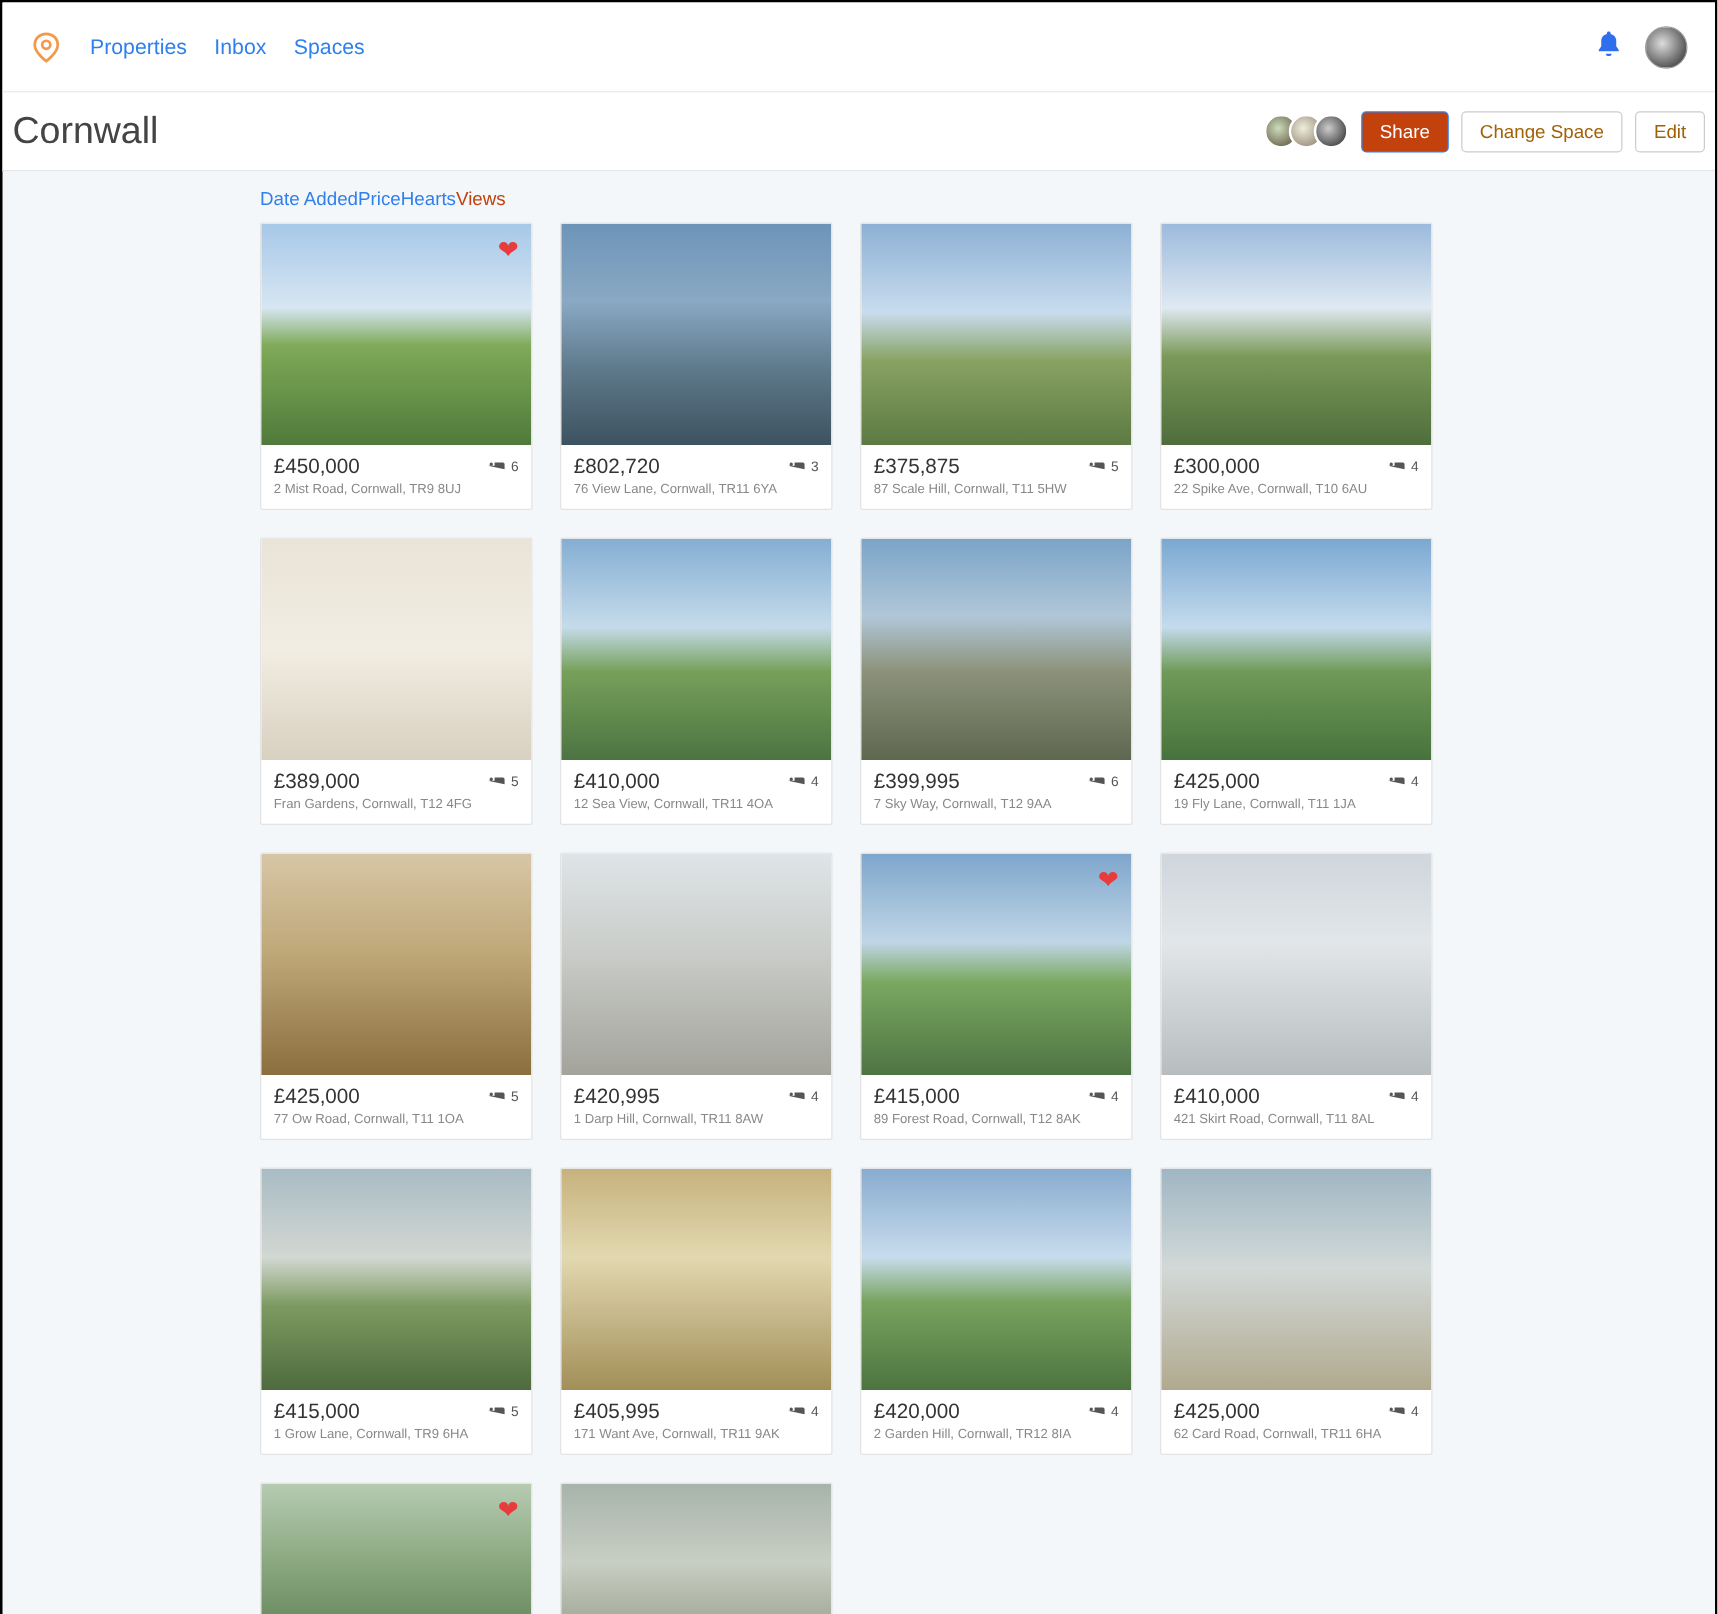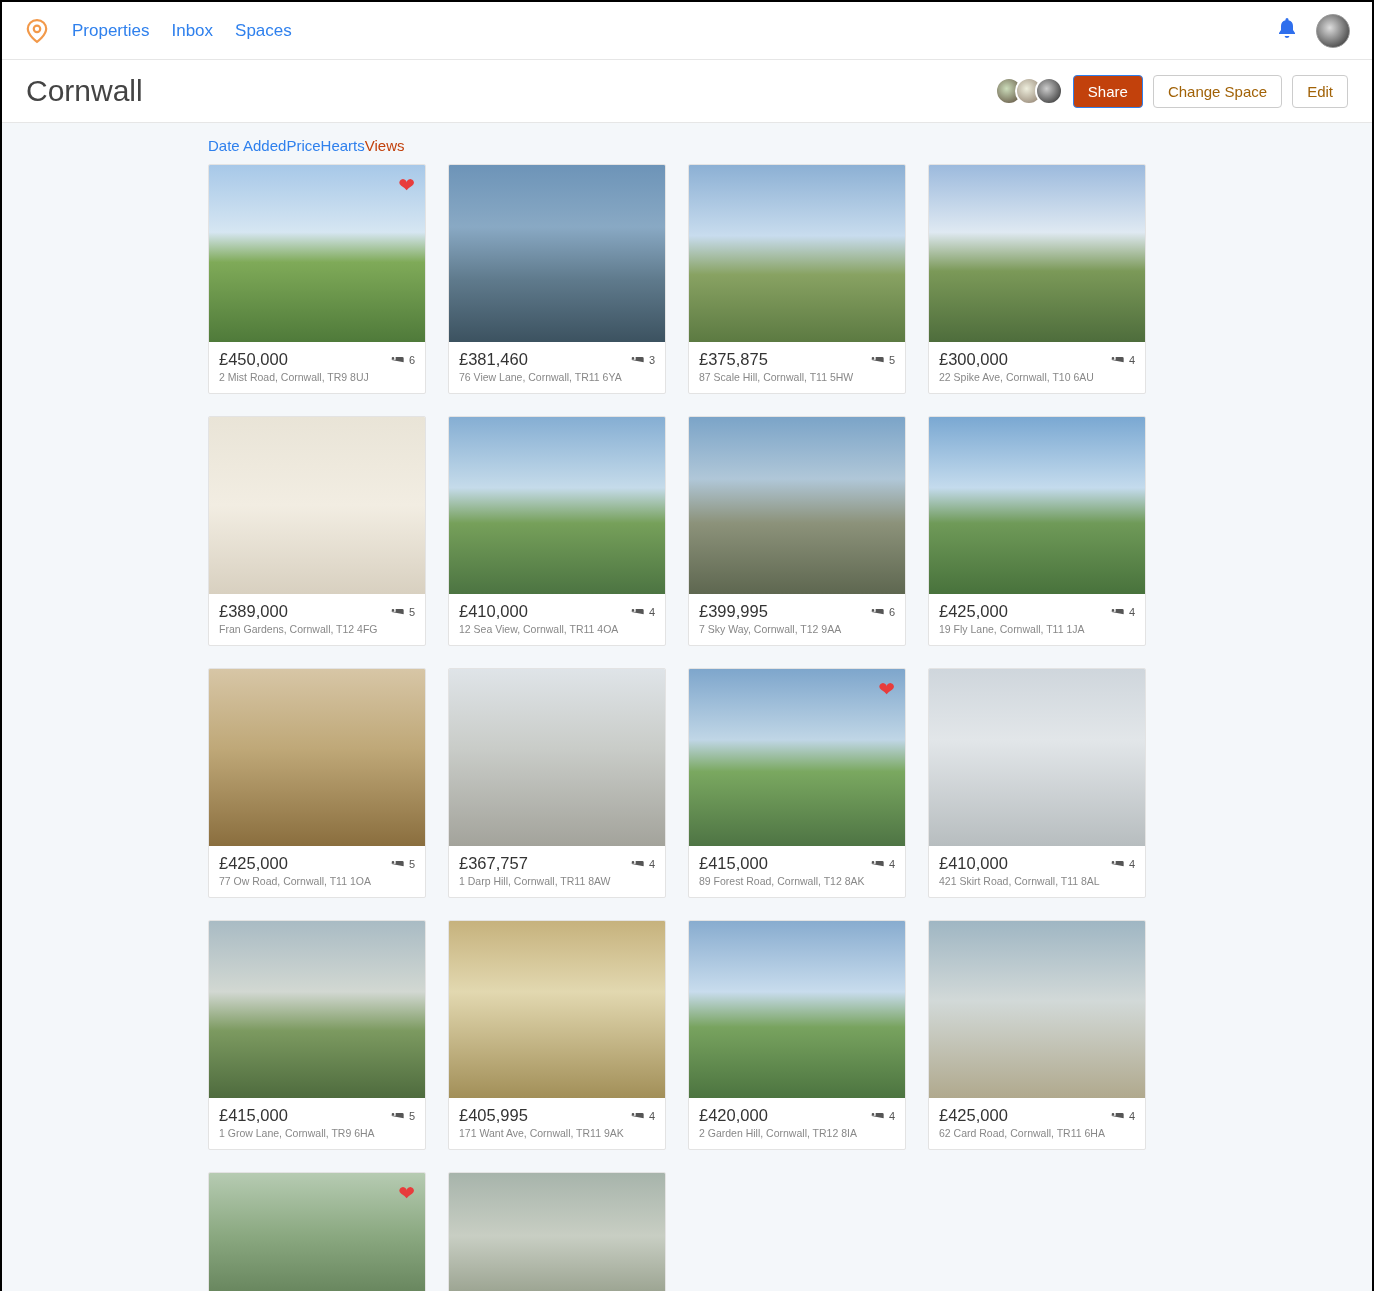--- a/index.html
+++ b/index.html
@@ -13,41 +13,41 @@
     border: 2px solid #000;
     width: 1374px;
     min-height: 1291px;
     background: #f4f7fa;
     display: flex;
     flex-direction: column;
   }
   
   .topnav {
     background: #fff;
-    height: 58px;
+    height: 72px;
     display: flex;
     align-items: center;
     padding: 0 22px;
     border-bottom: 1px solid #e6e6e6;
     justify-content: space-between;
   }
   .topnav-left { display: flex; align-items: center; gap: 22px; }
   .logo { width: 26px; height: 26px; }
   .nav-link { color: #2f80ed; font-size: 17px; text-decoration: none; cursor: pointer; }
   .topnav-right { display: flex; align-items: center; gap: 20px; }
   .bell { color: #2f6fed; font-size: 20px; }
   .avatar-top {
     width: 34px; height: 34px; border-radius: 50%;
     background: radial-gradient(circle at 40% 40%, #ddd, #222);
     border: 1px solid #999;
   }
   
   .headerbar {
     background: #fff;
-    padding: 14px 24px;
+    padding: 14px 8px;
     display: flex;
     align-items: center;
     justify-content: space-between;
     border-bottom: 1px solid #e6e6e6;
   }
   .page-title { font-size: 30px; font-weight: 400; color: #444; }
   .header-actions { display: flex; align-items: center; gap: 10px; }
   .avatar-stack { display: flex; }
   .avatar-sm {
     width: 28px; height: 28px; border-radius: 50%;
@@ -178,21 +178,21 @@
               <span>6</span>
             </div>
           </div>
           <div class="addr">2 Mist Road, Cornwall, TR9 8UJ</div>
         </div>
       </div>
       <div class="card">
         <div class="card-img g2"></div>
         <div class="card-body">
           <div class="price-row">
-            <div class="price">£381,460</div>
+            <div class="price">£802,720</div>
             <div class="beds">
               <span><svg viewBox="0 0 24 14">
                   <path d="M2 2v10M2 8h20v4M6 8a2 2 0 1 1 0-4 2 2 0 0 1 0 4Zm4-4h10a2 2 0 0 1 2 2v2H10V4Z" fill="#555"></path>
                 </svg></span>
               <span>3</span>
             </div>
           </div>
           <div class="addr">76 View Lane, Cornwall, TR11 6YA</div>
         </div>
       </div>
@@ -298,21 +298,21 @@
               <span>5</span>
             </div>
           </div>
           <div class="addr">77 Ow Road, Cornwall, T11 1OA</div>
         </div>
       </div>
       <div class="card">
         <div class="card-img g10"></div>
         <div class="card-body">
           <div class="price-row">
-            <div class="price">£367,757</div>
+            <div class="price">£420,995</div>
             <div class="beds">
               <span><svg viewBox="0 0 24 14">
                   <path d="M2 2v10M2 8h20v4M6 8a2 2 0 1 1 0-4 2 2 0 0 1 0 4Zm4-4h10a2 2 0 0 1 2 2v2H10V4Z" fill="#555"></path>
                 </svg></span>
               <span>4</span>
             </div>
           </div>
           <div class="addr">1 Darp Hill, Cornwall, TR11 8AW</div>
         </div>
       </div>

